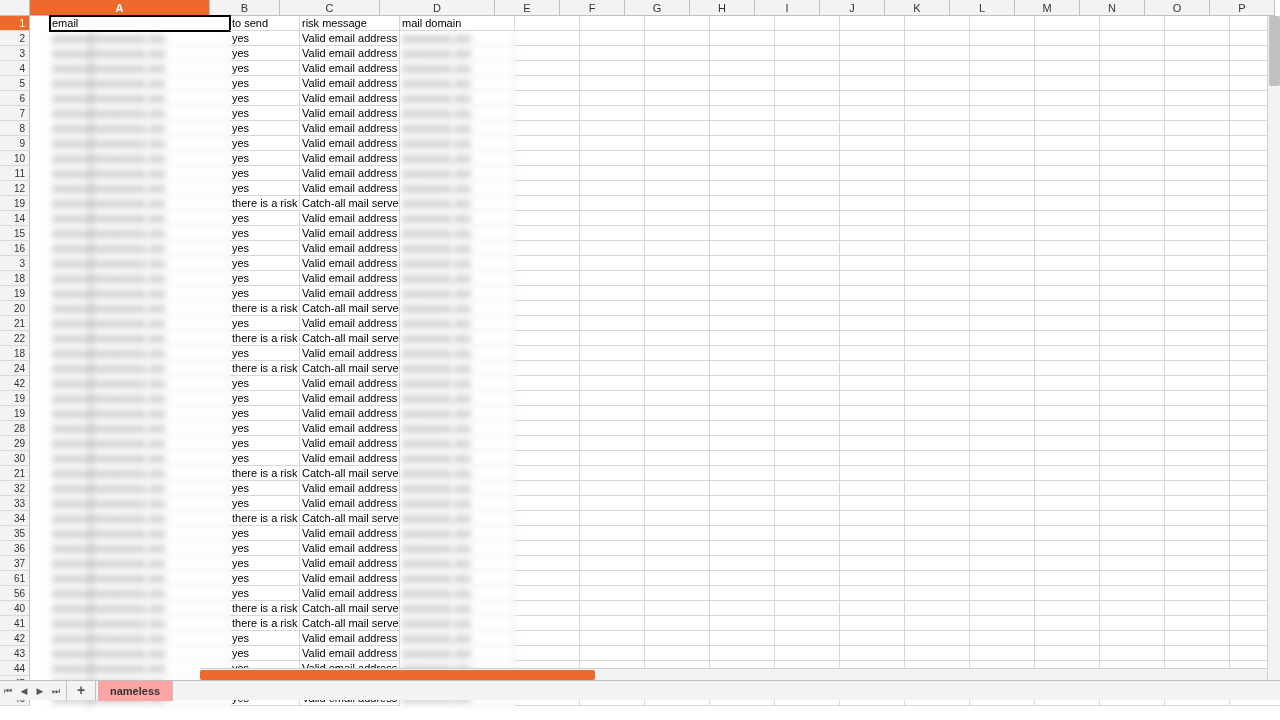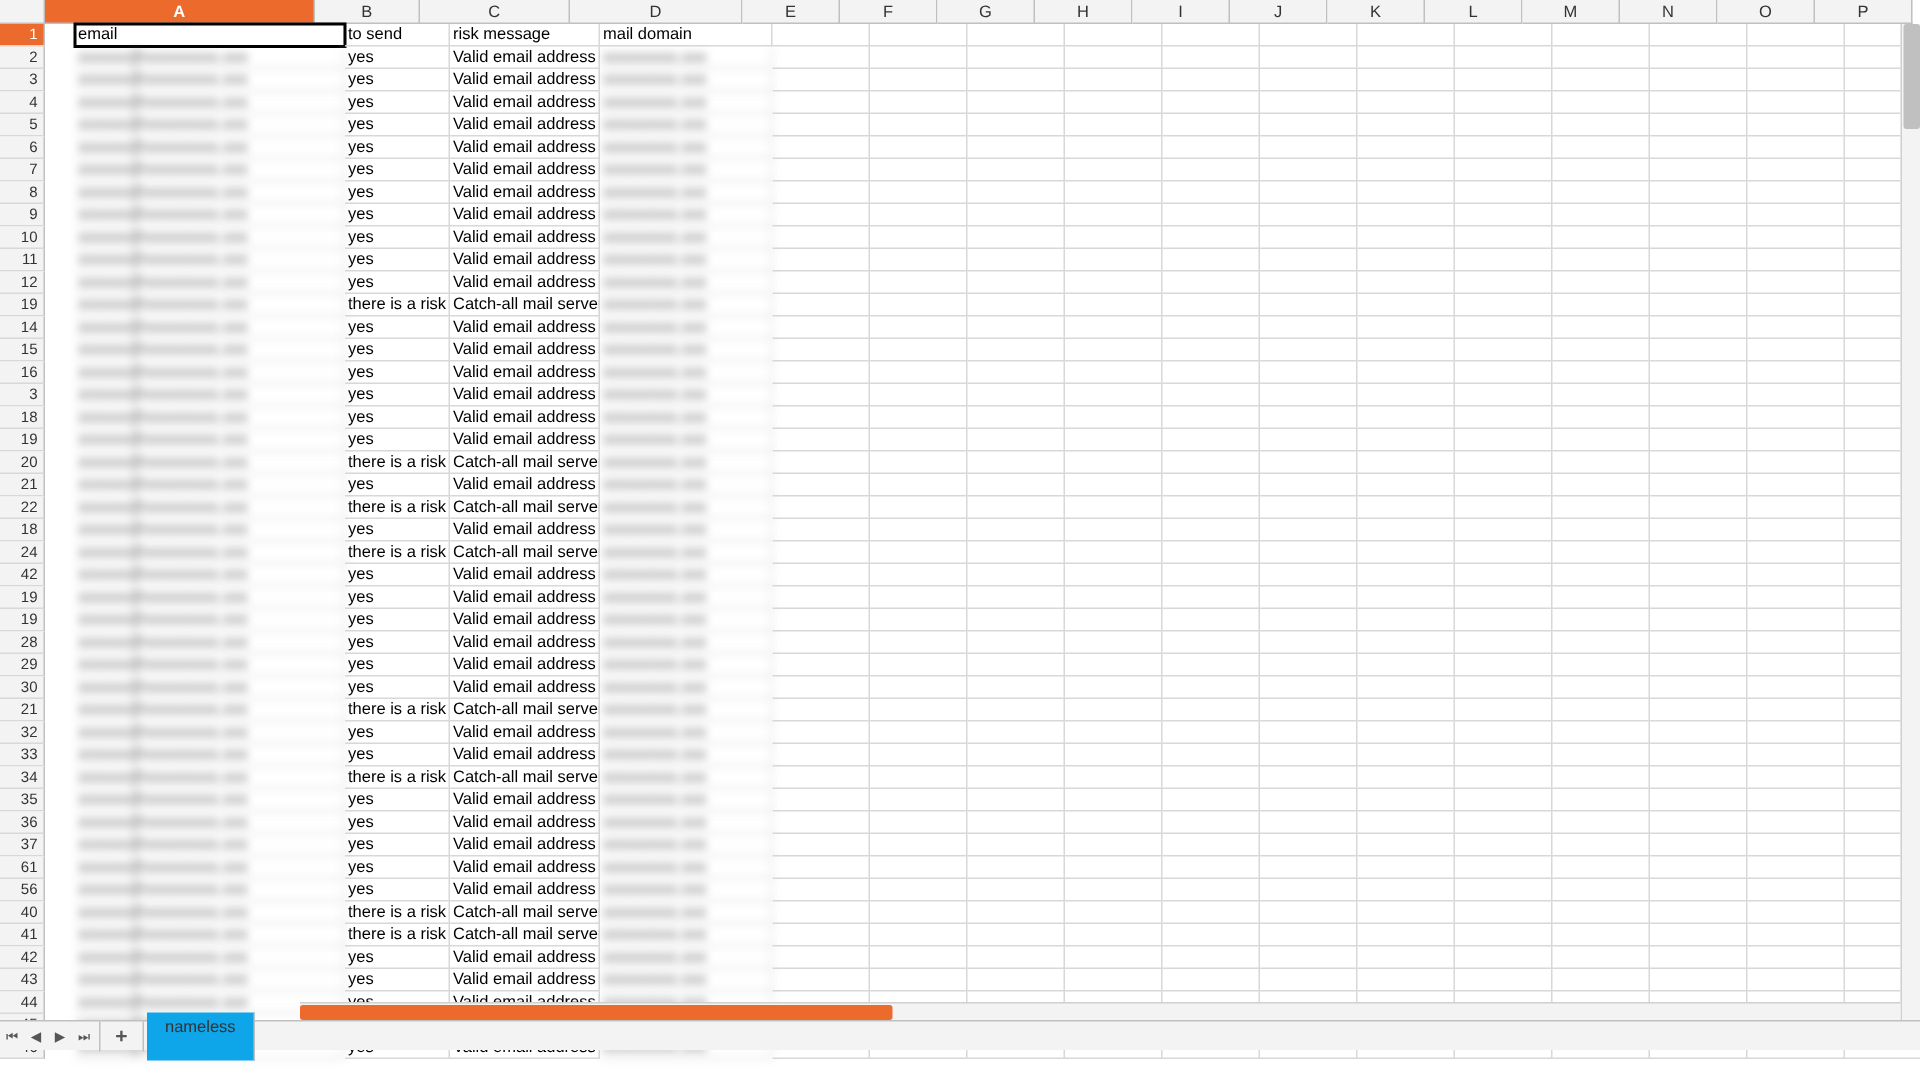--- a/index.html
+++ b/index.html
@@ -25,21 +25,21 @@
   .cRest{width:65px;}
   
   .vscroll{ position:absolute; right:0; top:16px; bottom:20px; width:13px; background:#f3f3f3; border-left:1px solid #d0d0d0;}
   .vthumb{ position:absolute; left:1px; top:0; width:11px; height:70px; background:#c0c0c0; border-radius:2px;}
   .hscroll{ position:absolute; left:200px; right:13px; bottom:20px; height:12px; background:#f3f3f3; border-top:1px solid #d0d0d0;}
   .hthumb{ position:absolute; top:1px; left:0; width:395px; height:10px; background:#ec6a2c; border-radius:2px;}
   
   .tabbar{ position:absolute; left:0; right:0; bottom:0; height:20px; background:#f3f3f3; border-top:1px solid #c0c0c0; display:flex; align-items:center;}
   .navbtn{ width:14px; height:14px; margin:0 1px; text-align:center; line-height:14px; color:#555; font-size:9px; cursor:pointer;}
   .addtab{ width:16px; height:16px; margin:0 4px; text-align:center; line-height:14px; font-size:14px; color:#555; font-weight:bold; cursor:pointer;}
-  .tab{ height:32px; padding:0 12px; line-height:20px; background:#0ea5e9; border-right:1px solid #c0c0c0; color:#333; cursor:pointer;}
+  .tab{ height:20px; padding:0 12px; line-height:20px; background:#fca5a5; border-right:1px solid #c0c0c0; color:#333; cursor:pointer;font-weight:bold;}
   .tabsep{ width:1px; height:20px; background:#c0c0c0; margin:0 2px;}
 </style>
 </head>
 <body>
 
 <div class="sheet">
 
   <div class="colheaders">
     <div class="corner"></div>
     <div class="ch cA sel">A</div>

